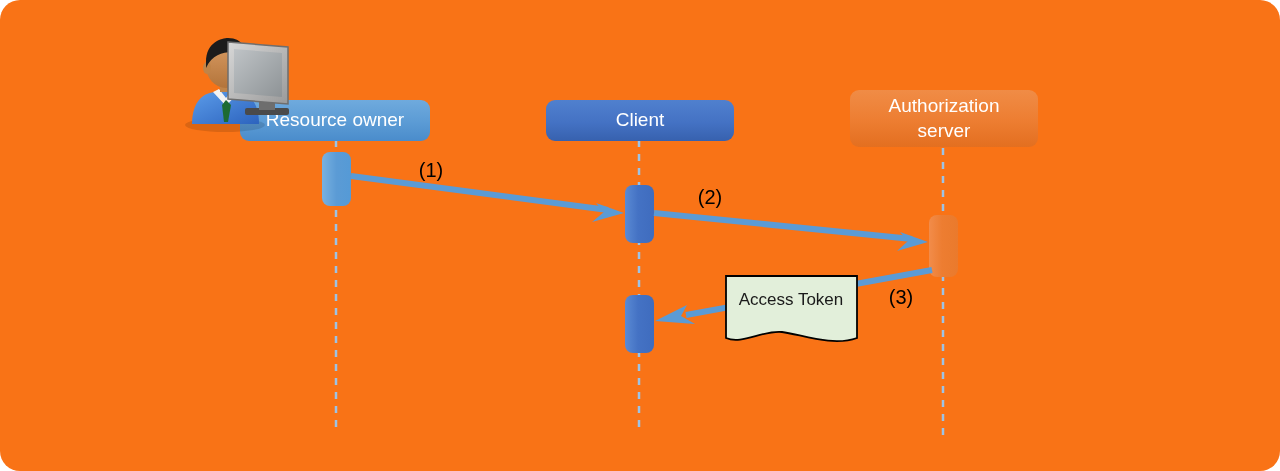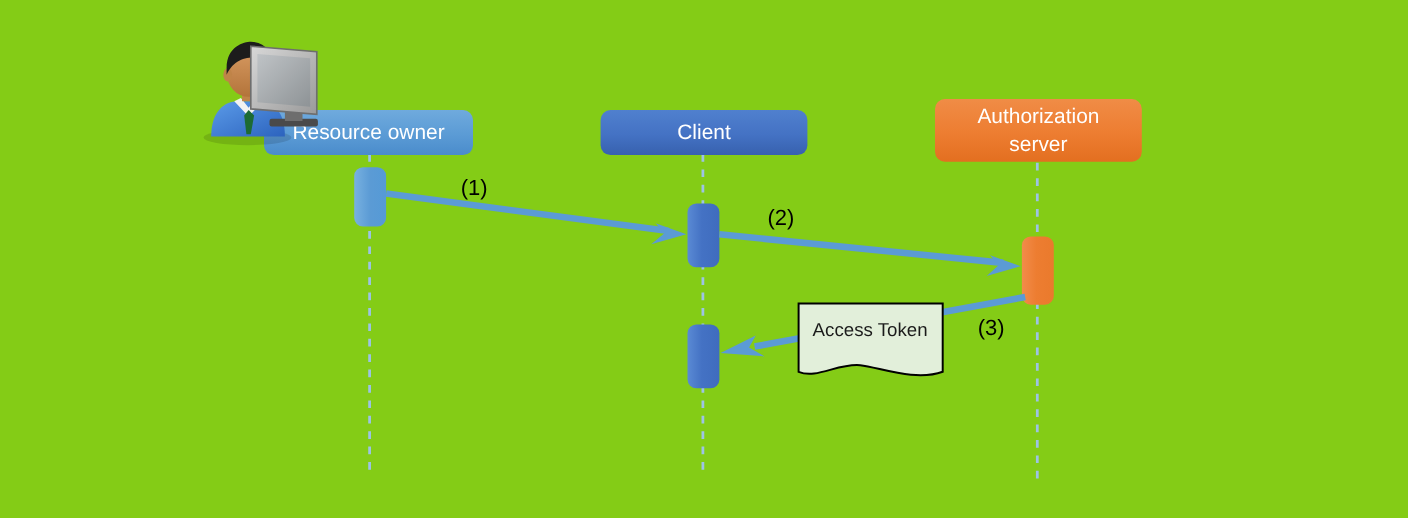--- a/index.html
+++ b/index.html
@@ -8,22 +8,23 @@
     padding: 0;
     background: #ffffff;
   }
   body {
     font-family: "Liberation Sans", sans-serif;
   }
   #canvas {
     position: relative;
     width: 1280px;
     height: 471px;
-    background: #84cc16;
+    background: #f97316;
     overflow: hidden;
+    border-radius: 20px;
   }
   #diagram-svg {
     position: absolute;
     left: 0;
     top: 0;
     width: 1280px;
     height: 471px;
   }
   .lifeline-label {
     font-family: "Liberation Sans", sans-serif;

